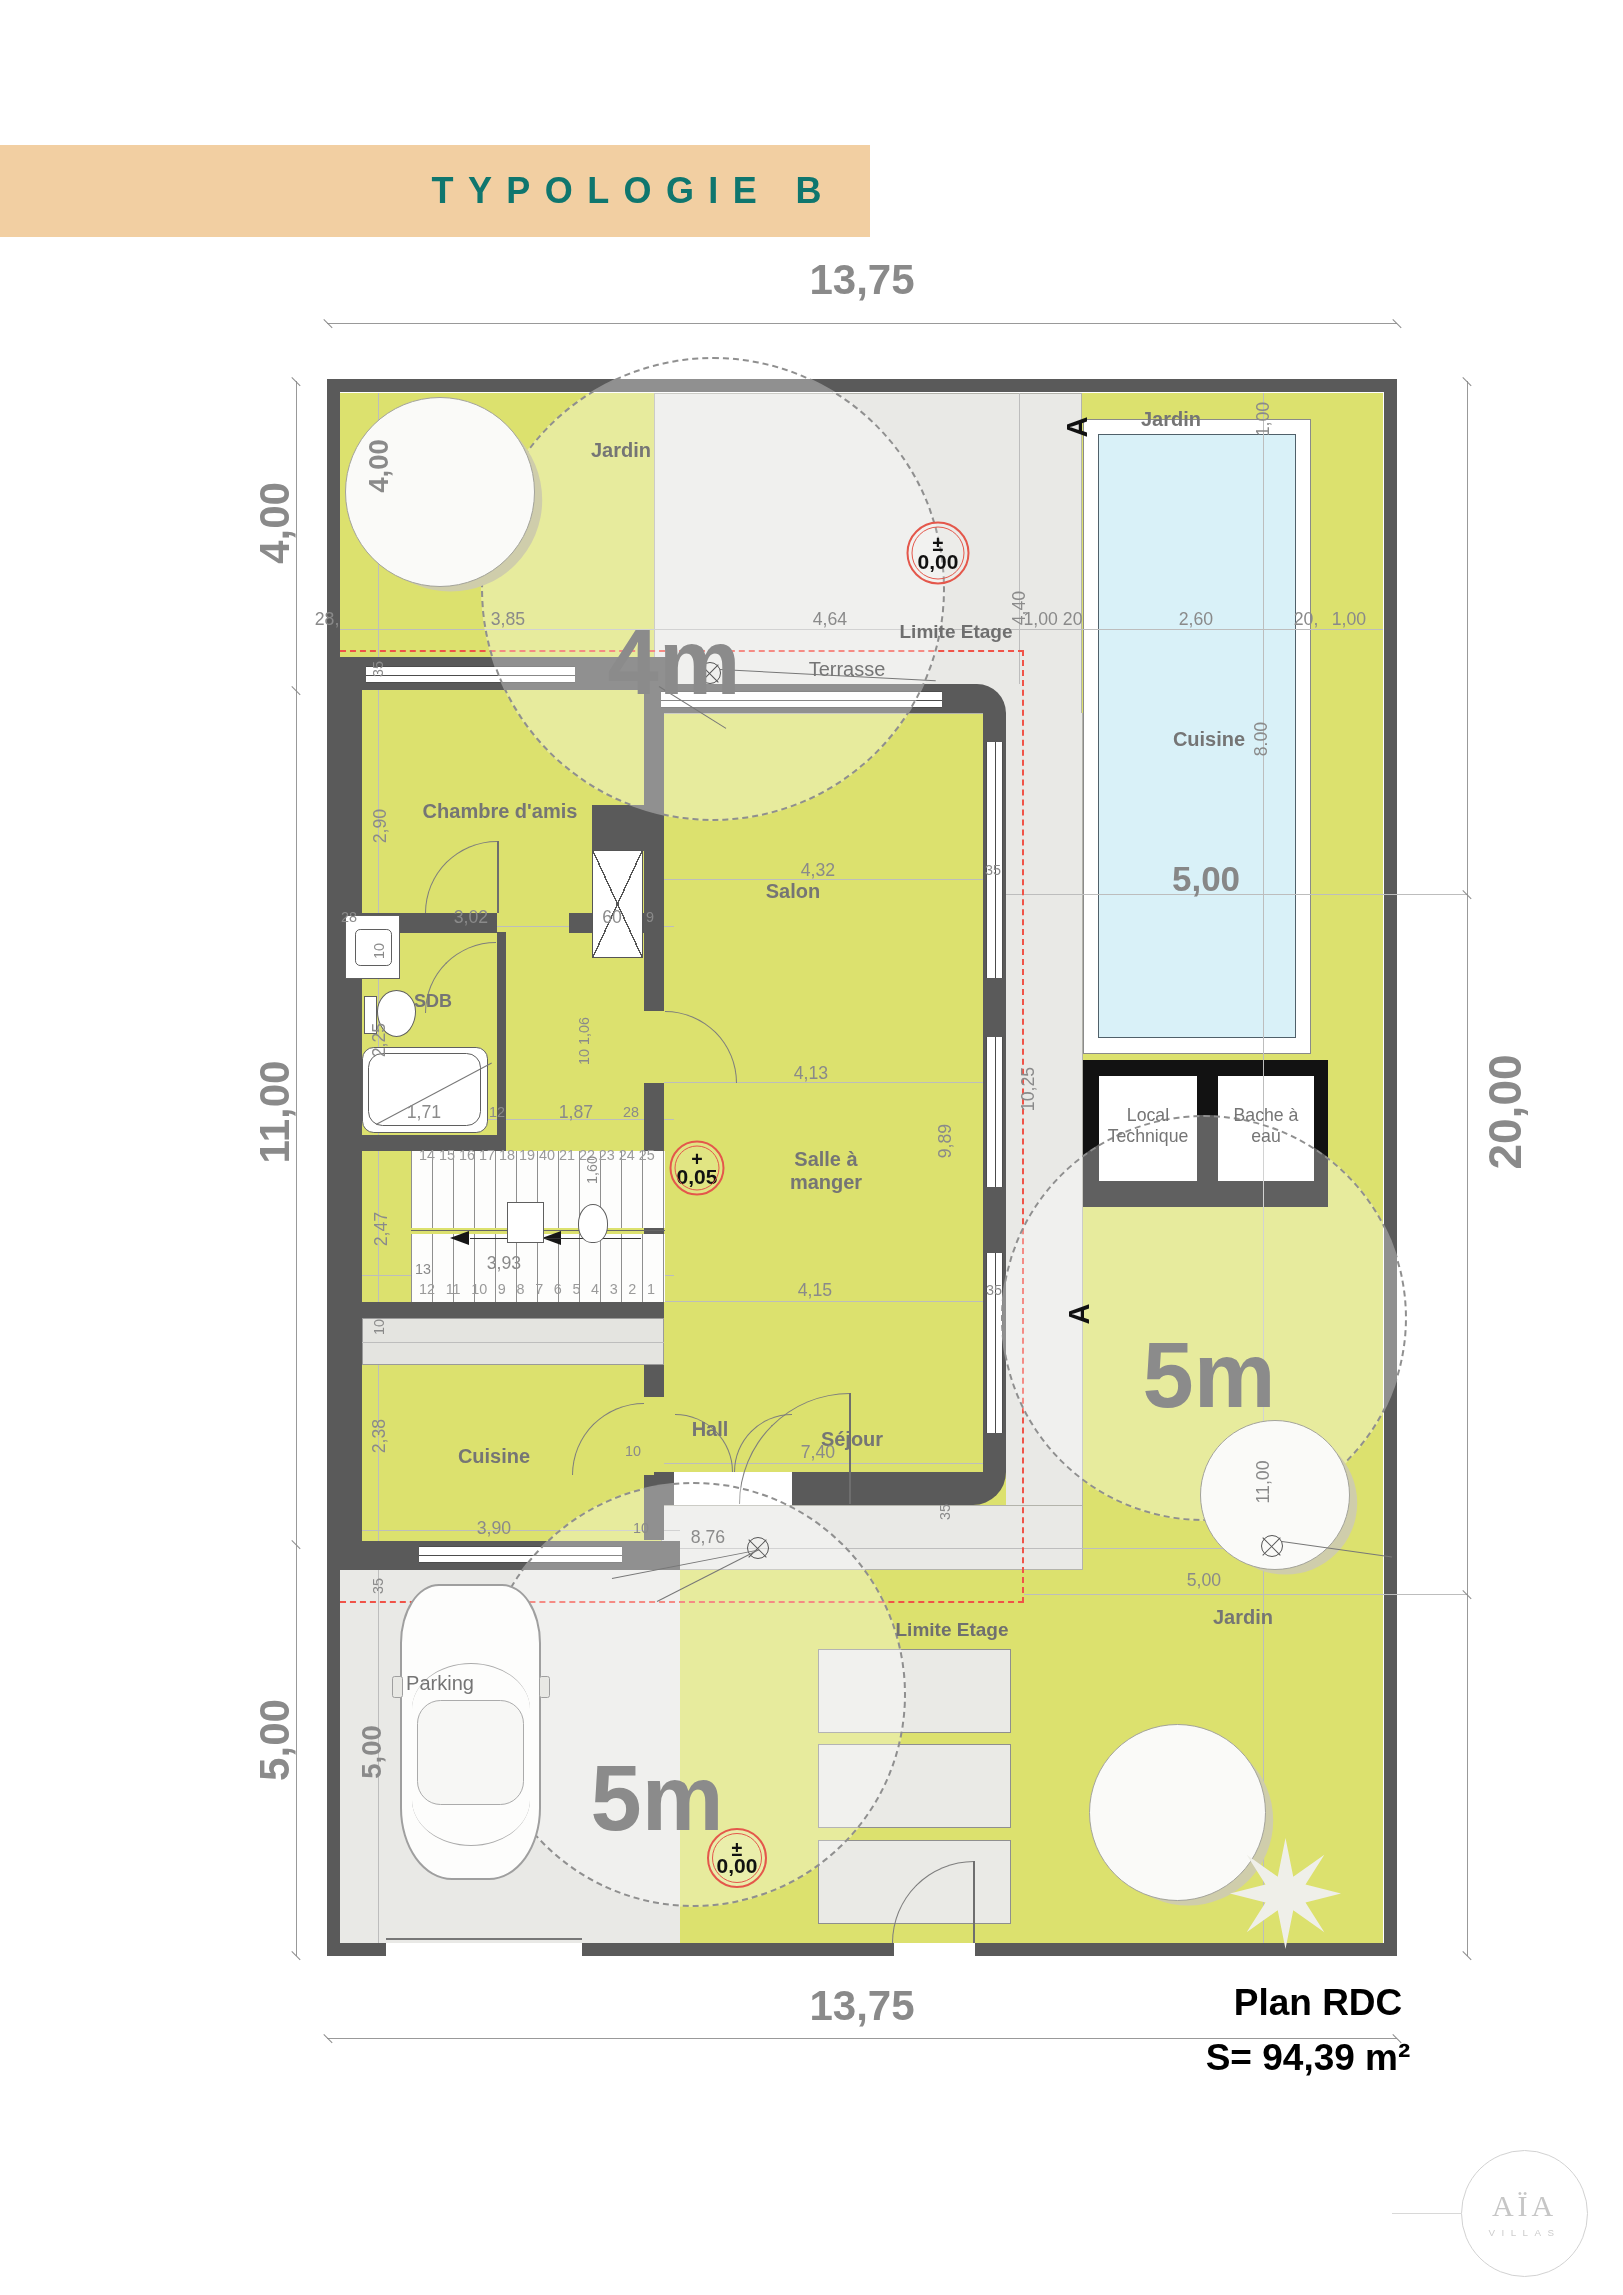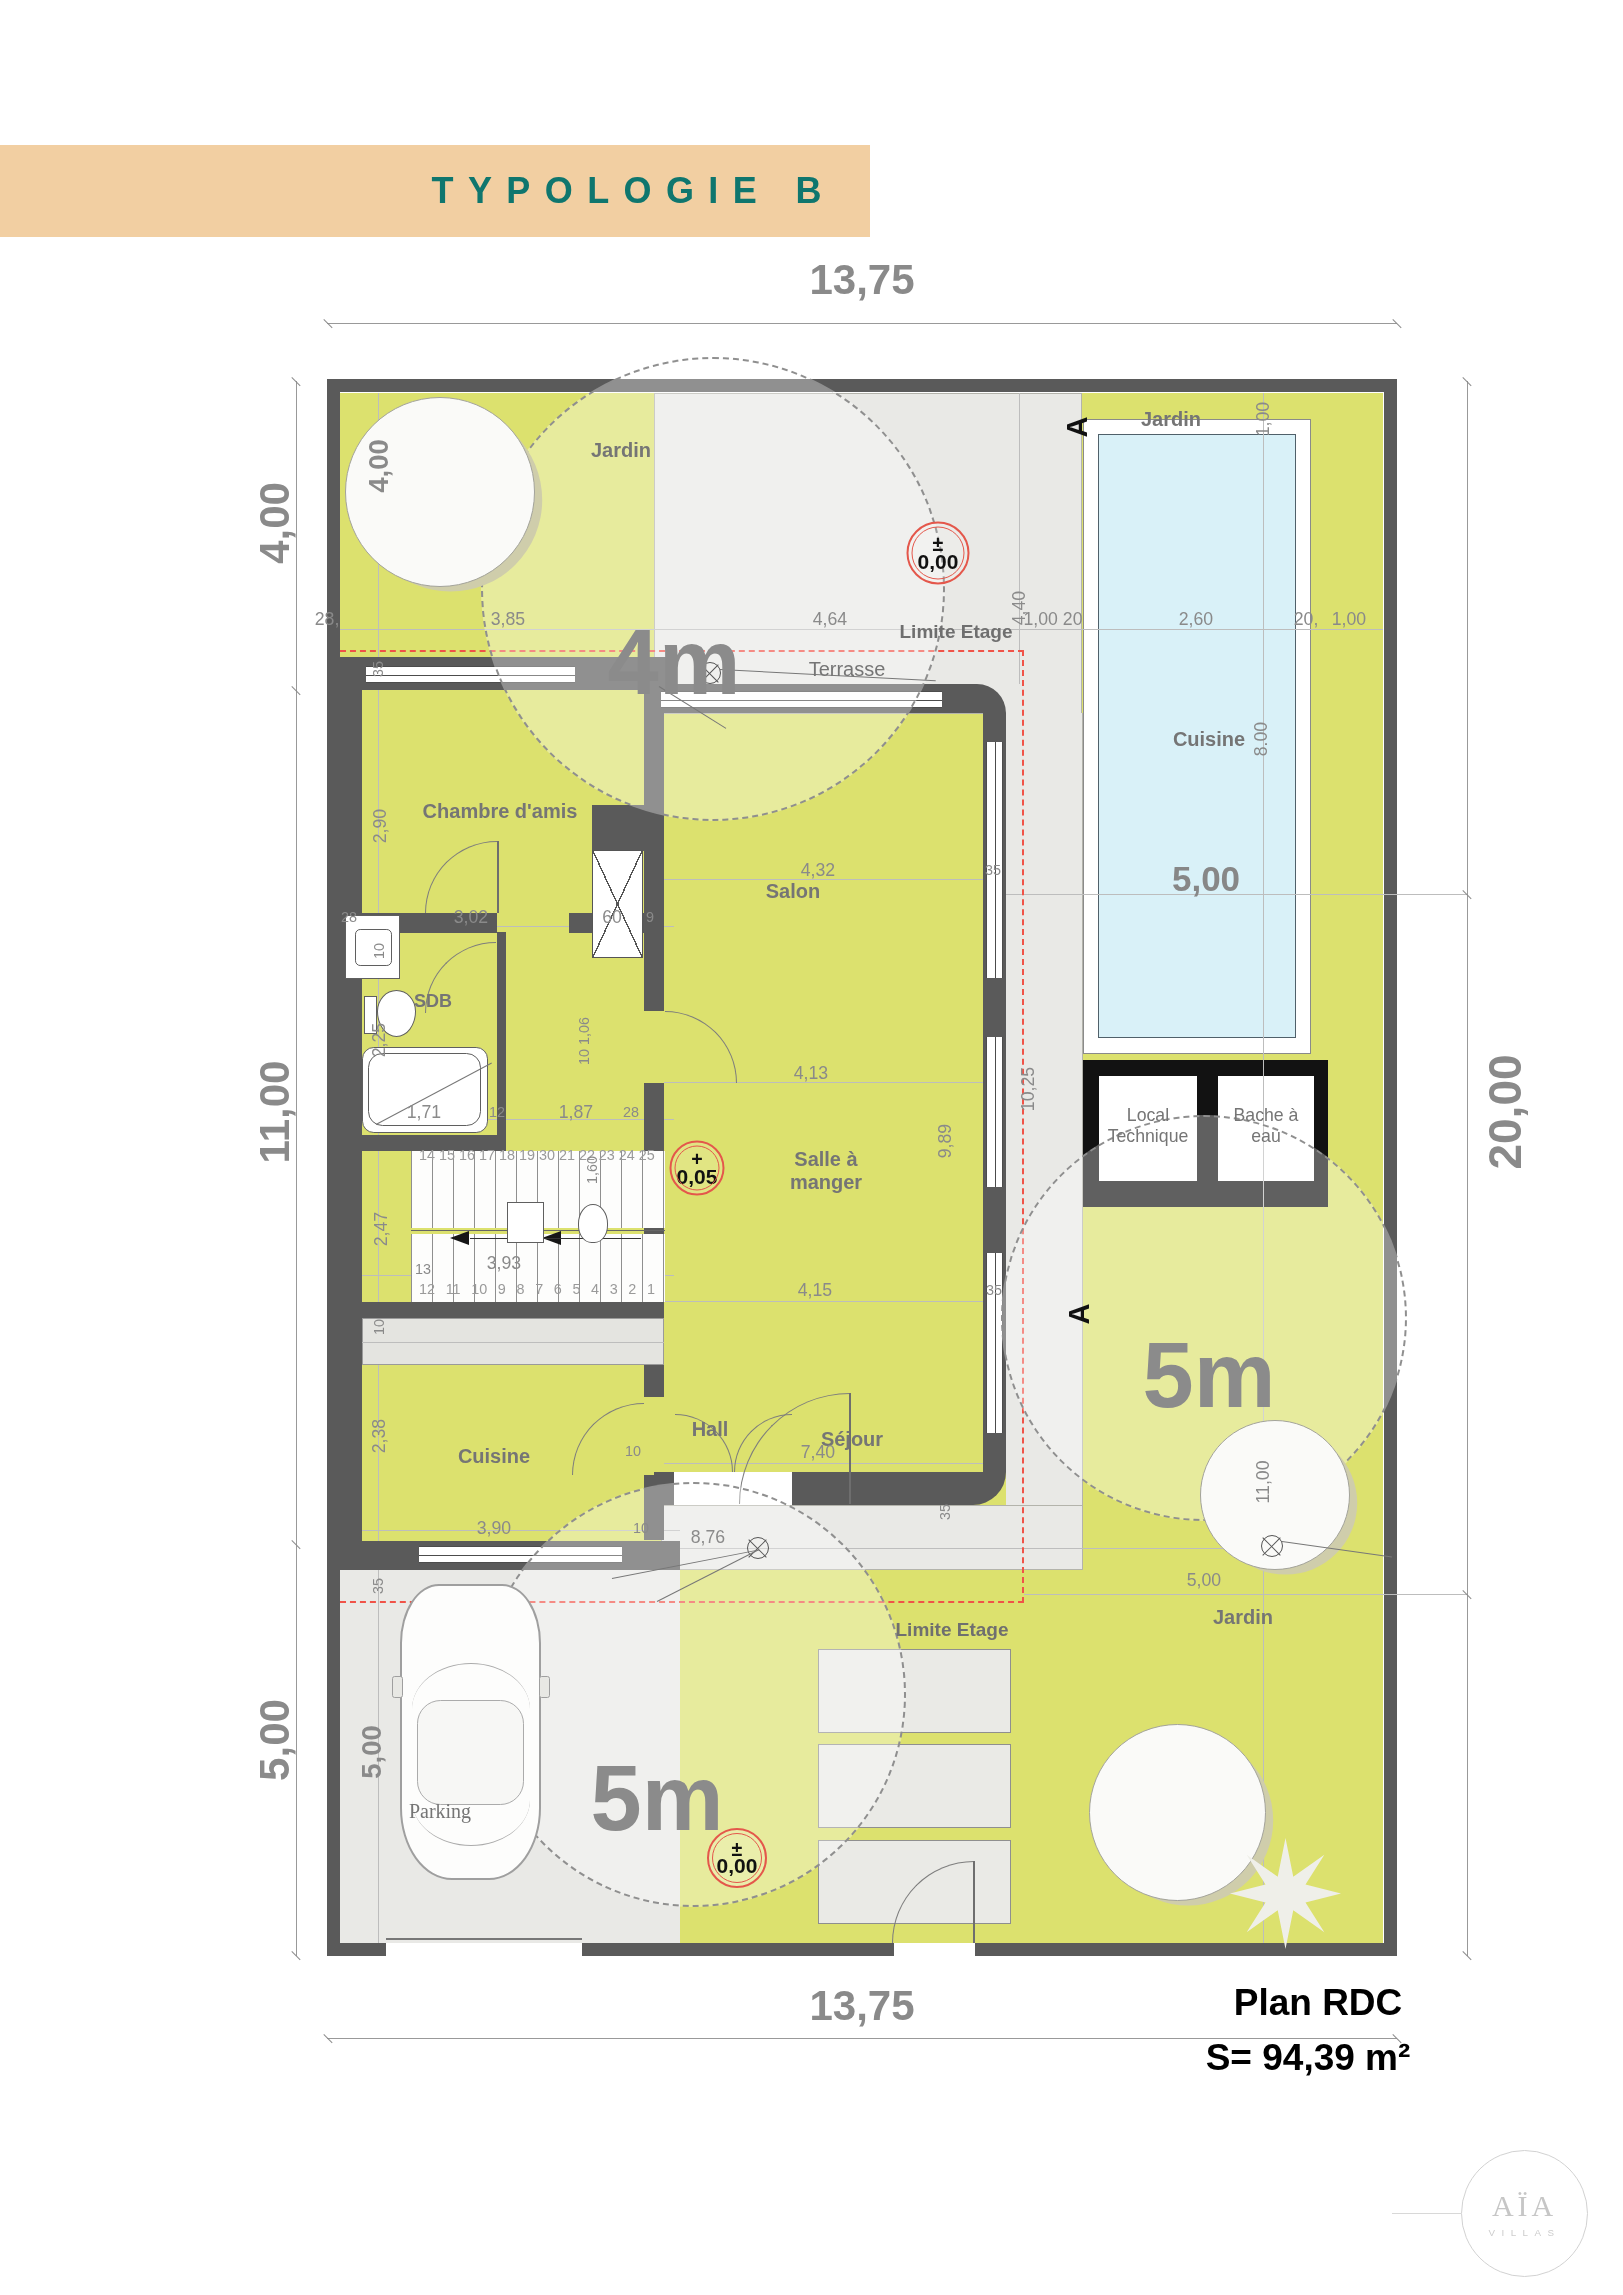--- a/index.html
+++ b/index.html
@@ -131,21 +131,21 @@
   <div class="stairs" style="left:411px;top:1151px;width:254px;height:77px;"></div>
   <div class="cl" style="left:411px;top:1230px;width:254px;height:1.3px;background:#666;"></div>
   <div class="stairs" style="left:411px;top:1234px;width:254px;height:68px;"></div>
   <div class="numrow" id="stairs-upper" style="left:419px;top:1147px;width:236px;">
       <span>14</span>
       <span>15</span>
       <span>16</span>
       <span>17</span>
       <span>18</span>
       <span>19</span>
-      <span>30</span>
+      <span>40</span>
       <span>21</span>
       <span>22</span>
       <span>23</span>
       <span>24</span>
       <span>25</span>
     </div>
   <div class="numrow" id="stairs-lower" style="left:419px;top:1281px;width:236px;">
       <span>12</span>
       <span>11</span>
       <span>10</span>
@@ -244,21 +244,21 @@
   <div class="zone" style="left:1209px;top:1375px;">5m</div>
   <div class="zone" style="left:657px;top:1798px;">5m</div>
 
   <div class="room" style="left:500px;top:811px;">Chambre d'amis</div>
   <div class="room" style="left:433px;top:1001px;font-size:18px;">SDB</div>
   <div class="room" style="left:793px;top:891px;">Salon</div>
   <div class="room wrap" style="left:826px;top:1171px;width:131px;">Salle à manger</div>
   <div class="room" style="left:494px;top:1456px;">Cuisine</div>
   <div class="room" style="left:710px;top:1429px;">Hall</div>
   <div class="room" style="left:852px;top:1439px;">Séjour</div>
-  <div class="room" style="left:440px;top:1811px;font-weight:normal;font-family:Liberation Serif, serif;">Parking</div>
+  <div class="room" style="left:440px;top:1683px;font-weight:normal;">Parking</div>
   <div class="room" style="left:847px;top:669px;font-weight:normal;">Terrasse</div>
   <div class="room" style="left:1209px;top:739px;">Cuisine</div>
   <div class="room wrap" style="left:1148px;top:1126px;width:98px;font-weight:normal;font-size:17.7px;">Local Technique</div>
   <div class="room wrap" style="left:1266px;top:1126px;width:79px;font-weight:normal;font-size:17.7px;">Bache à eau</div>
   <div class="room" style="left:621px;top:450px;">Jardin</div>
   <div class="room" style="left:1171px;top:419px;">Jardin</div>
   <div class="room" style="left:1243px;top:1617px;">Jardin</div>
 
   <div class="room" style="left:956px;top:632px;font-size:19px;color:#6f6f6f;">Limite Etage</div>
   <div class="room" style="left:952px;top:1630px;font-size:19px;color:#6f6f6f;">Limite Etage</div>

